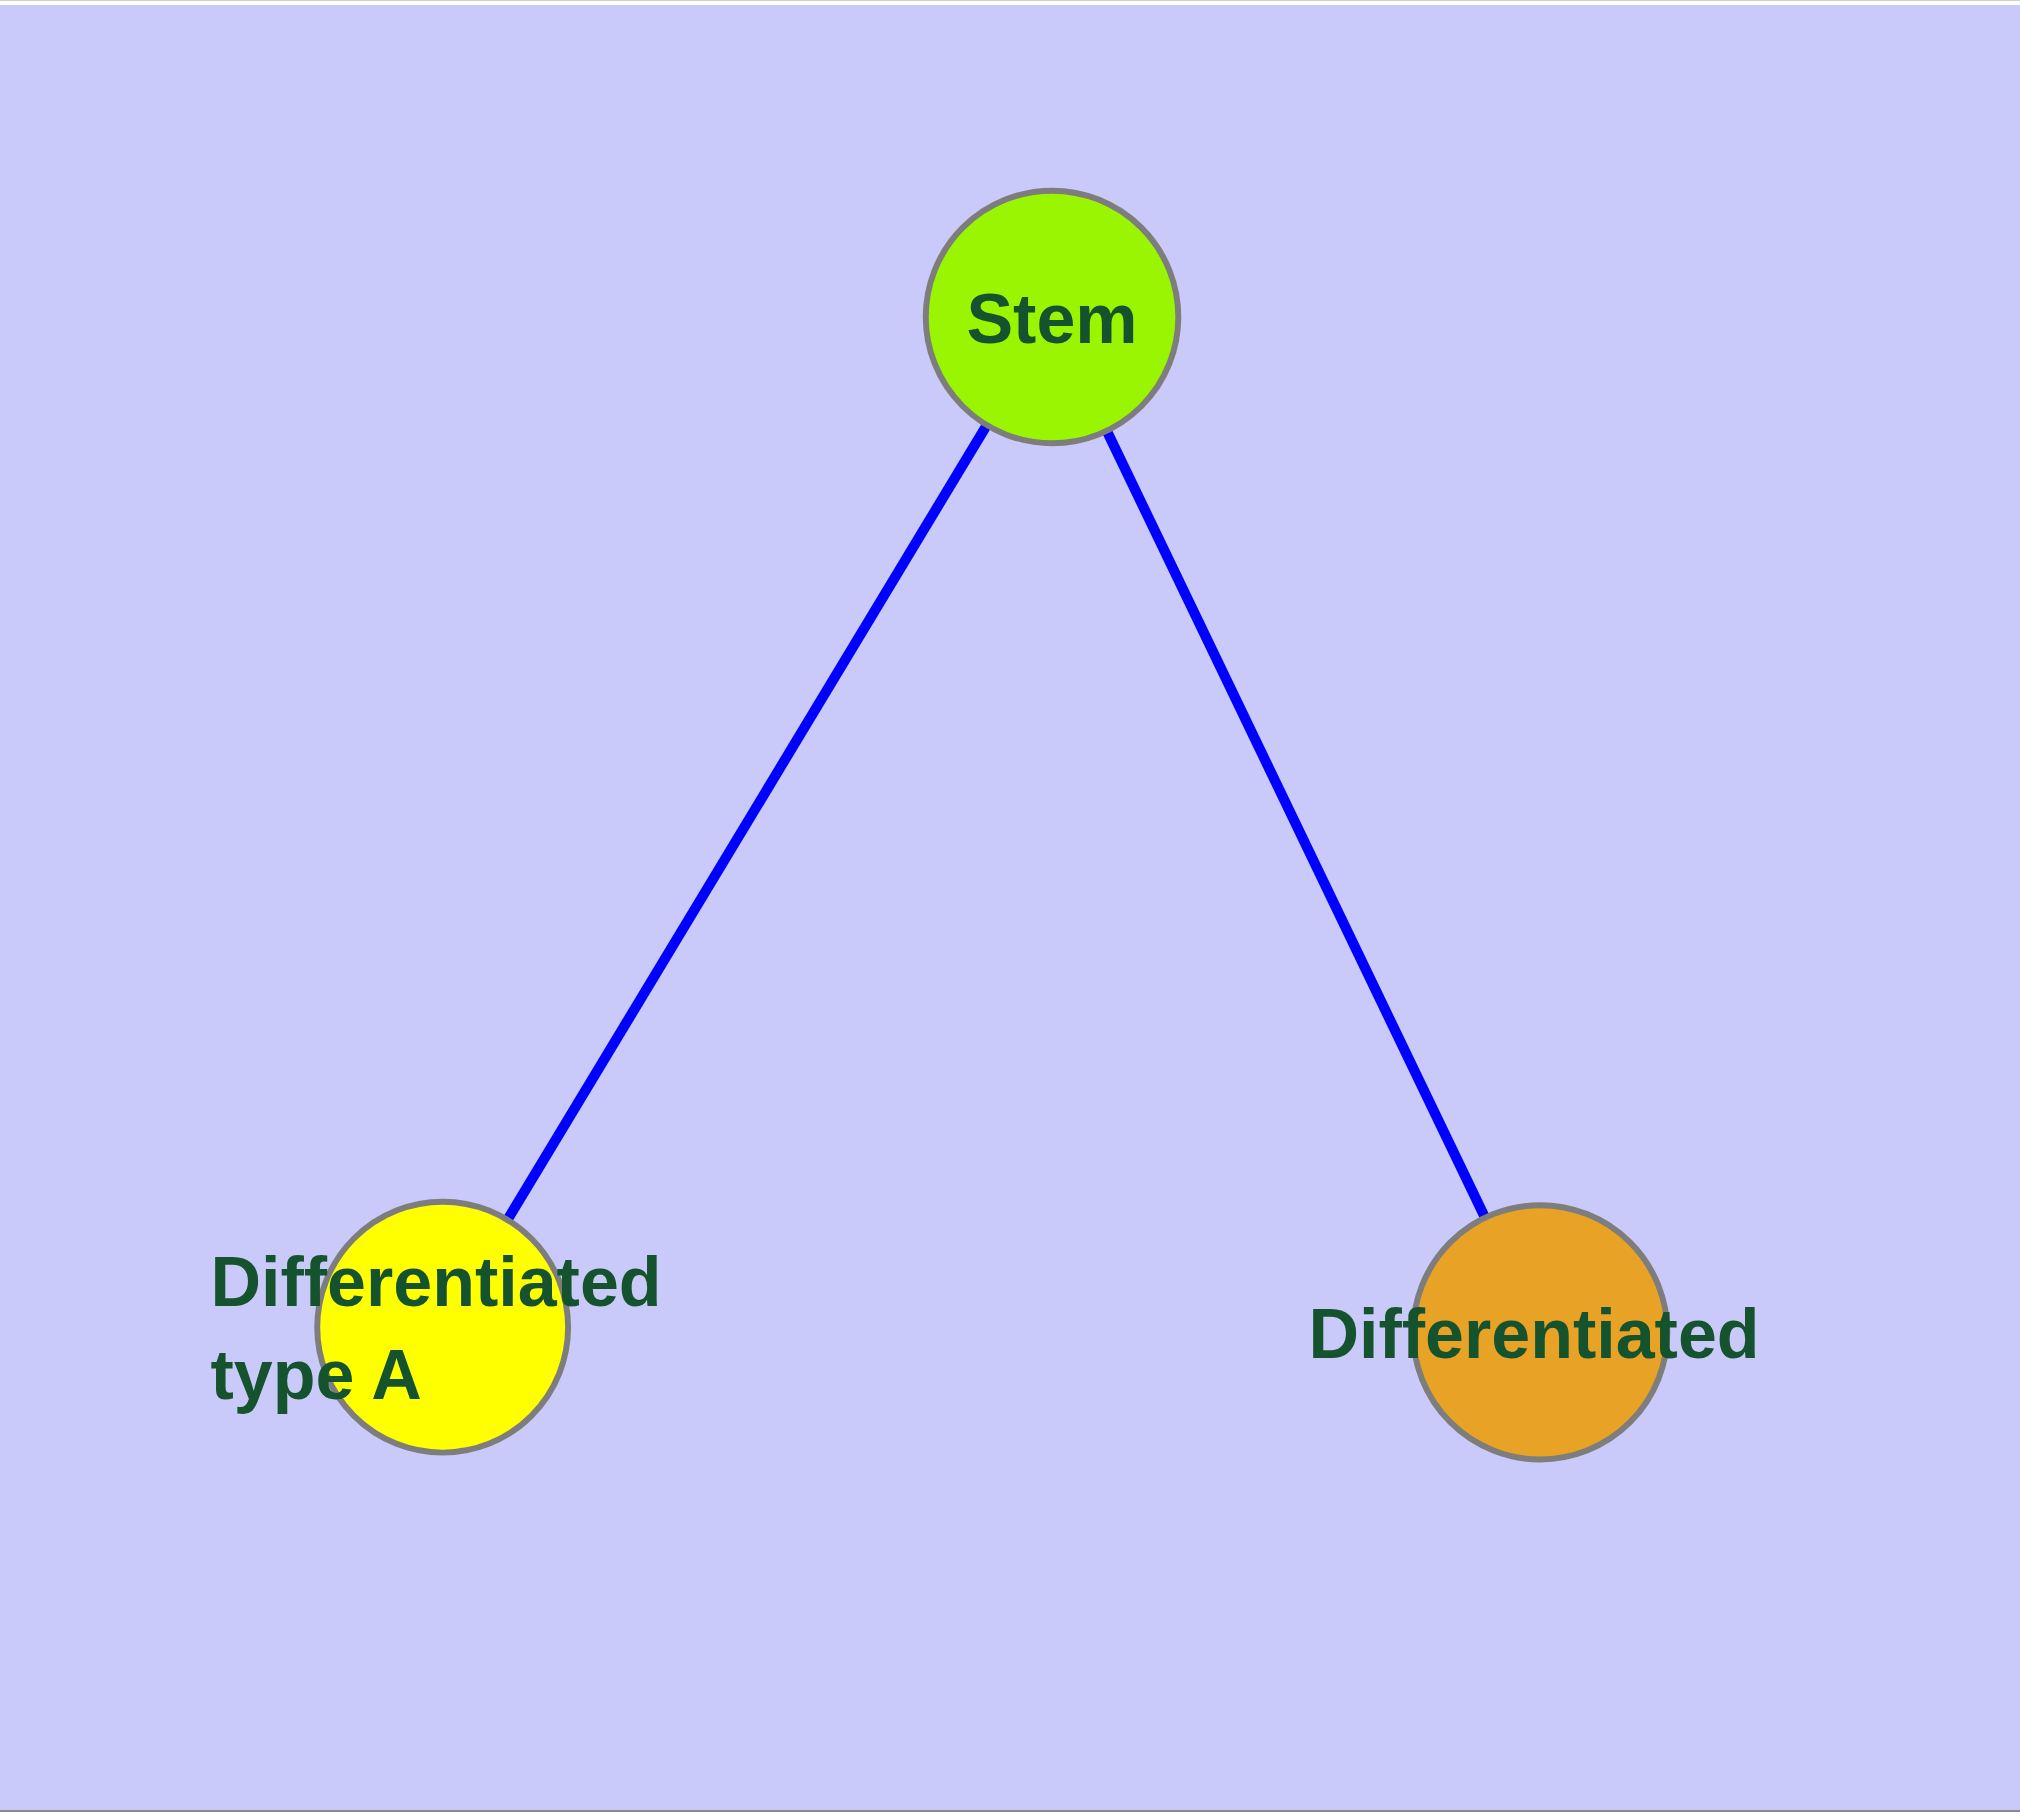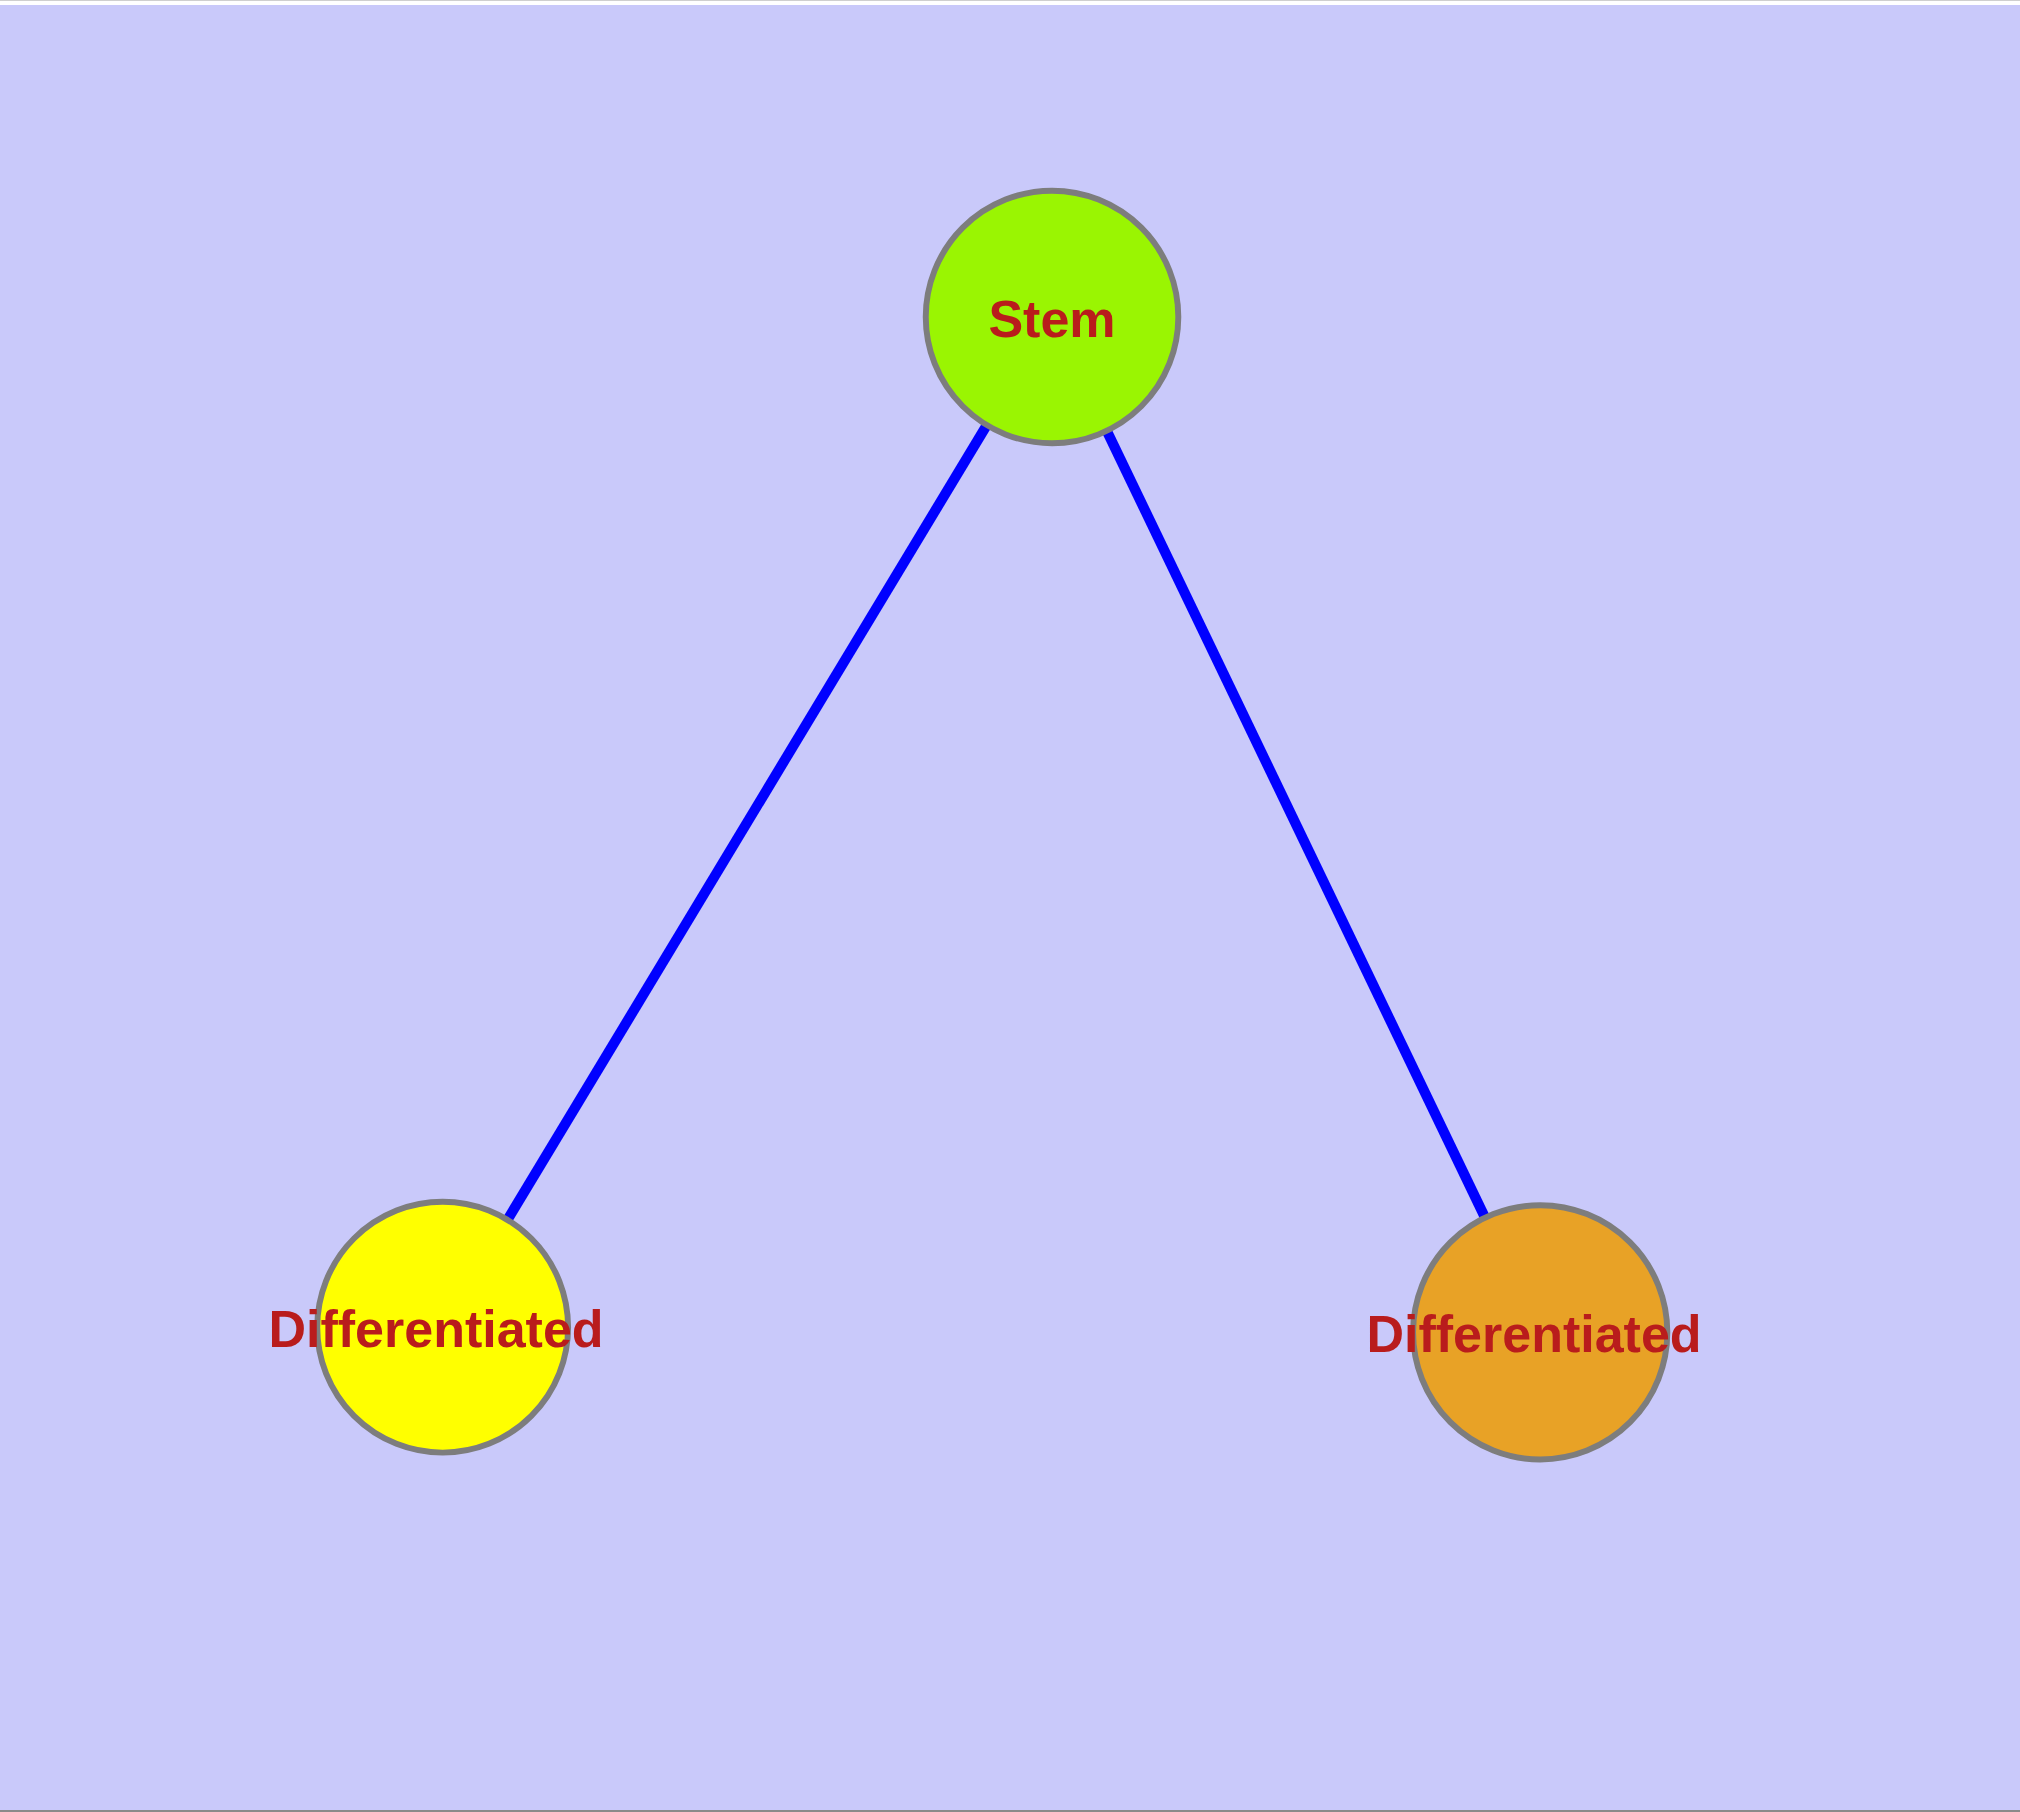--- a/index.html
+++ b/index.html
@@ -33,23 +33,23 @@
   svg.graph {
     position: absolute;
     top: 0; left: 0;
     z-index: 1;
   }
   .node-label {
     position: absolute;
     transform: translate(-50%, -50%);
     z-index: 2;
     text-align: left;
-    color: #b91c1c;
+    color: #14532d;
     font-weight: bold;
-    font-size: 52px;
+    font-size: 70px;
     line-height: 93px;
     white-space: nowrap;
   }
   .node-label .line { display: block; }
   .label-stem   { left: 1052px; top: 319px; }
   .label-type-a { left: 436px;  top: 1329px; }
   .label-type-b { left: 1534px; top: 1334px; }
 </style>
 </head>
 <body>
@@ -66,19 +66,20 @@
     <circle cx="522" cy="1566" r="148" stroke-width="7" fill="#FFFF00" stroke="#7D7D7D"></circle>
     <circle cx="1817" cy="1572" r="150" stroke-width="7" fill="#E8A226" stroke="#7D7D7D"></circle>
   </svg>
 
   <div class="node-label label-stem">
     <span class="line">Stem</span>
   </div>
 
   <div class="node-label label-type-a">
     <span class="line">Differentiated</span>
+    <span class="line">type A</span>
   </div>
 
   <div class="node-label label-type-b">
     <span class="line">Differentiated</span>
   </div>
 </div>
 
 
 </body></html>

